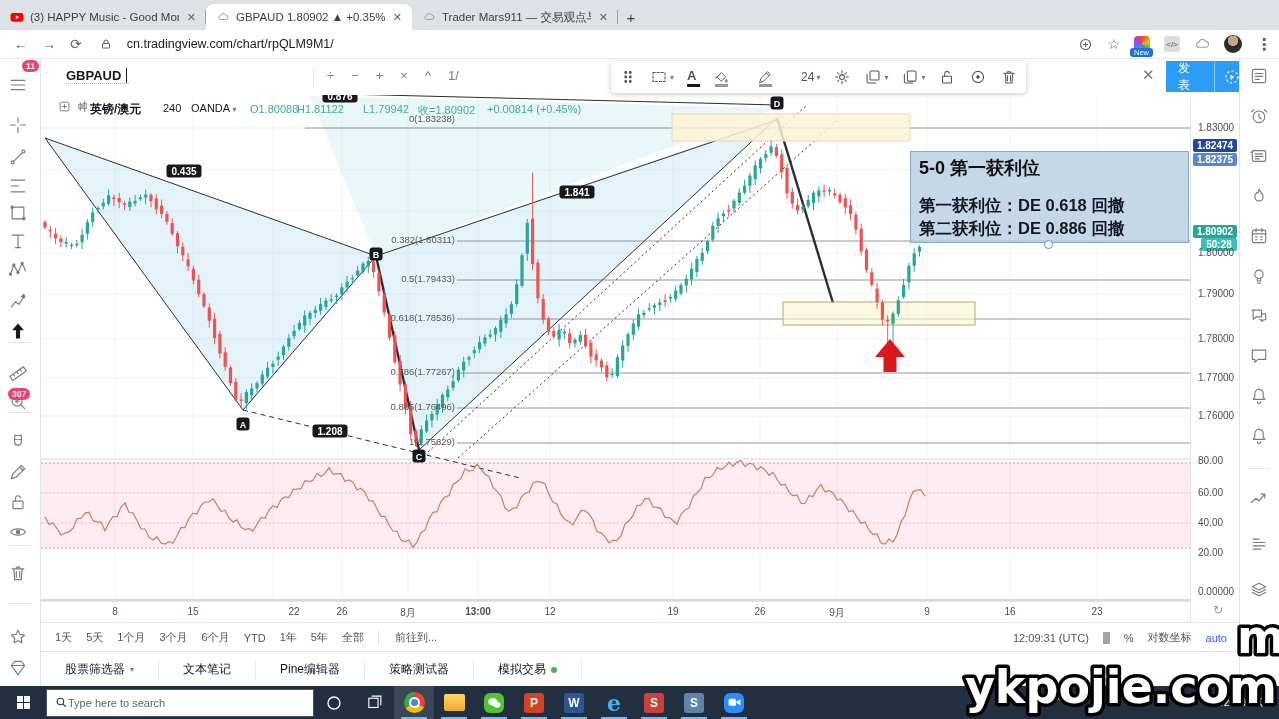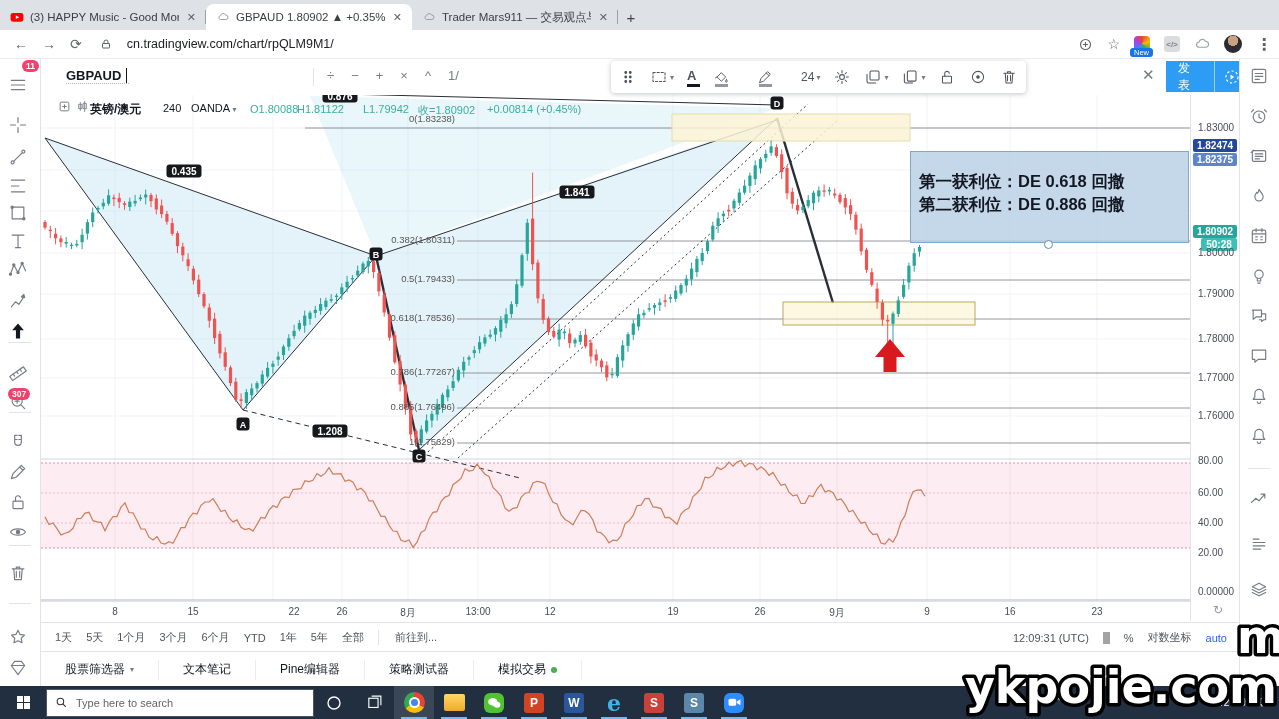--- a/index.html
+++ b/index.html
@@ -76,21 +76,21 @@
   #ann-handle{position:absolute;left:1044px;top:240px;width:7px;height:7px;border-radius:50%;background:#fff;border:1px solid #5a8fc0;z-index:8}
   
   .fib-lbl{position:absolute;right:824px;font-size:9.5px;color:#555;white-space:nowrap;z-index:5}
   .ratio-badge{position:absolute;background:#17181b;color:#fff;font-size:10px;font-weight:bold;padding:1px 5px;border-radius:3px;z-index:6;transform:translate(-50%,-50%)}
   .pt-badge{position:absolute;background:#17181b;color:#fff;font-size:9px;font-weight:bold;width:13px;height:13px;border-radius:3px;display:flex;align-items:center;justify-content:center;z-index:6;transform:translate(-50%,-50%)}
   
   #taskbar{position:absolute;left:0;top:686px;width:1279px;height:33px;background:#212f41;z-index:40;display:flex;align-items:center}
   #startbtn{width:46px;height:33px;display:flex;align-items:center;justify-content:center}
   .win-grid{display:grid;grid-template-columns:6px 6px;grid-template-rows:6px 6px;gap:1px}
   .win-grid div{background:#fff}
-  #tsearch{width:250px;height:26px;background:#fff;border:1px solid #4a5664;display:flex;align-items:center;gap:8px;padding:0 8px;font-size:11px;color:#5f6368}
+  #tsearch{width:250px;height:26px;background:#fff;border:1px solid #4a5664;display:flex;align-items:center;gap:0;padding:0 8px;font-size:11px;color:#5f6368}
   .tb-app{width:40px;height:33px;display:flex;align-items:center;justify-content:center;position:relative}
   .tb-app.active{background:#3a4756}
   .tb-app .openline{position:absolute;bottom:0;left:7px;width:26px;height:2px;background:#76b9ed}
   .sq{width:20px;height:20px;border-radius:3px;display:flex;align-items:center;justify-content:center;color:#fff;font-size:12px;font-weight:bold}
   #tray{position:absolute;right:8px;top:0;height:33px;display:flex;align-items:center;gap:12px;color:#fff;font-size:10px}
   
   #wm{position:absolute;right:-4px;bottom:0px;z-index:50;pointer-events:none}
   #wm2{position:absolute;right:-10px;bottom:58px;z-index:50;pointer-events:none}
   svg.icn-svg{display:block}
 </style>
@@ -876,20 +876,21 @@
 <span id="symname">英镑/澳元</span>
 <span id="symint">240</span>
 <span id="symexch"><span>OANDA</span> <span class="caret">▾</span></span>
 <span class="teal" style="left:250px">O1.80088</span>
 <span class="teal" style="left:297px">H1.81122</span>
 <span class="teal" style="left:363px">L1.79942</span>
 <span class="teal" style="left:418px">收=1.80902</span>
 <span class="teal" style="left:487px">+0.00814 (+0.45%)</span>
 
 <div id="annbox">
+  <div id="ann-title">5-0 第一获利位</div>
   <div id="ann-l1">第一获利位：DE 0.618 回撤</div>
   <div id="ann-l2">第二获利位：DE 0.886 回撤</div>
 </div>
 <div id="ann-handle"></div>
 
 <div id="paxis">
   <div class="pa-badge" style="top:44px;background:#24479d">1.82474</div>
   <div class="pa-badge" style="top:58px;background:#5b86c9">1.82375</div>
   <div class="pa-badge" style="top:130px;background:#26a69a">1.80902</div>
   <div class="pa-badge" style="top:143px;background:#3cbfb4;width:36px;left:10px">50:28</div>
@@ -906,21 +907,21 @@
     <div class="pa-lbl" style="top: 491px;">0.00000</div>
   </div>
 <span id="axisreset">↻</span>
 
 <div id="taxis">
     <div class="ta-lbl" style="left: 74px;">8</div>
     <div class="ta-lbl" style="left: 152px;">15</div>
     <div class="ta-lbl" style="left: 232px; margin-left: 21px;">22</div>
     <div class="ta-lbl" style="left: 301px;">26</div>
     <div class="ta-lbl" style="left: 367px;">8月</div>
-    <div class="ta-lbl" style="left: 437px;">13:00</div>
+    <div class="ta-lbl" style="left: 437px; font-weight: bold;">13:00</div>
     <div class="ta-lbl" style="left: 509px;">12</div>
     <div class="ta-lbl" style="left: 632px;">19</div>
     <div class="ta-lbl" style="left: 719px;">26</div>
     <div class="ta-lbl" style="left: 796px;">9月</div>
     <div class="ta-lbl" style="left: 886px;">9</div>
     <div class="ta-lbl" style="left: 969px;">16</div>
     <div class="ta-lbl" style="left: 1056px;">23</div>
   </div>
 <div id="tbadge">2019-09-04  17:00</div>
 

